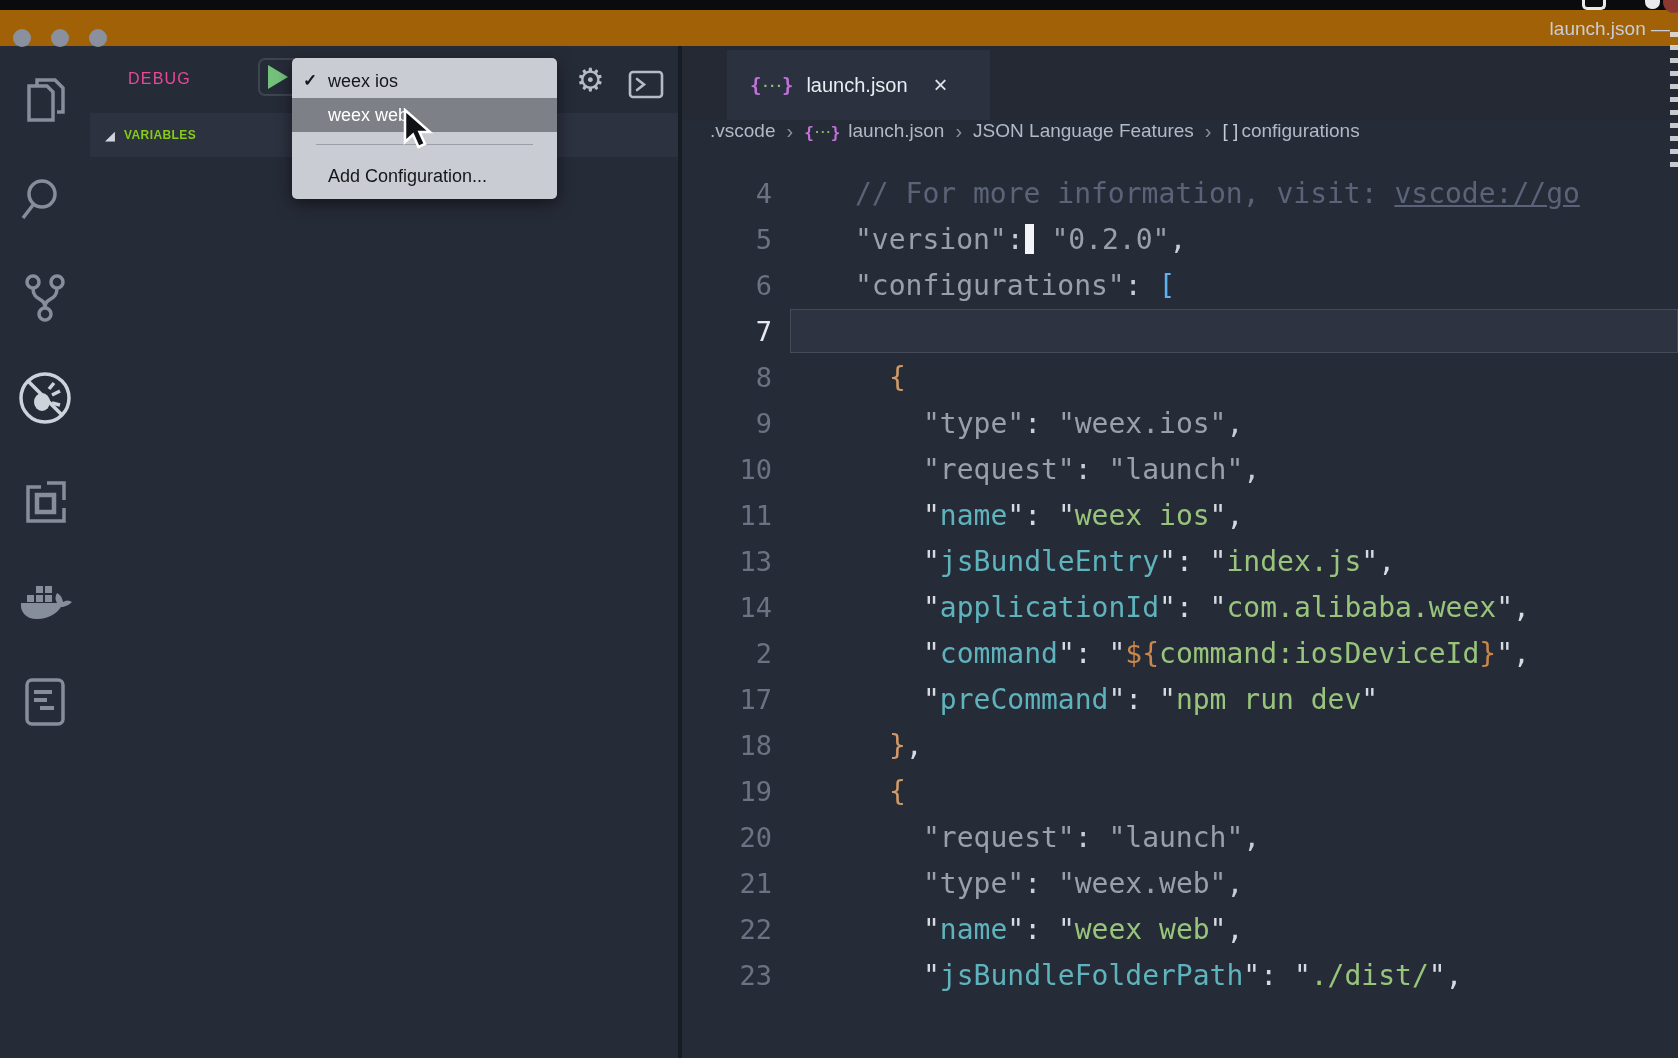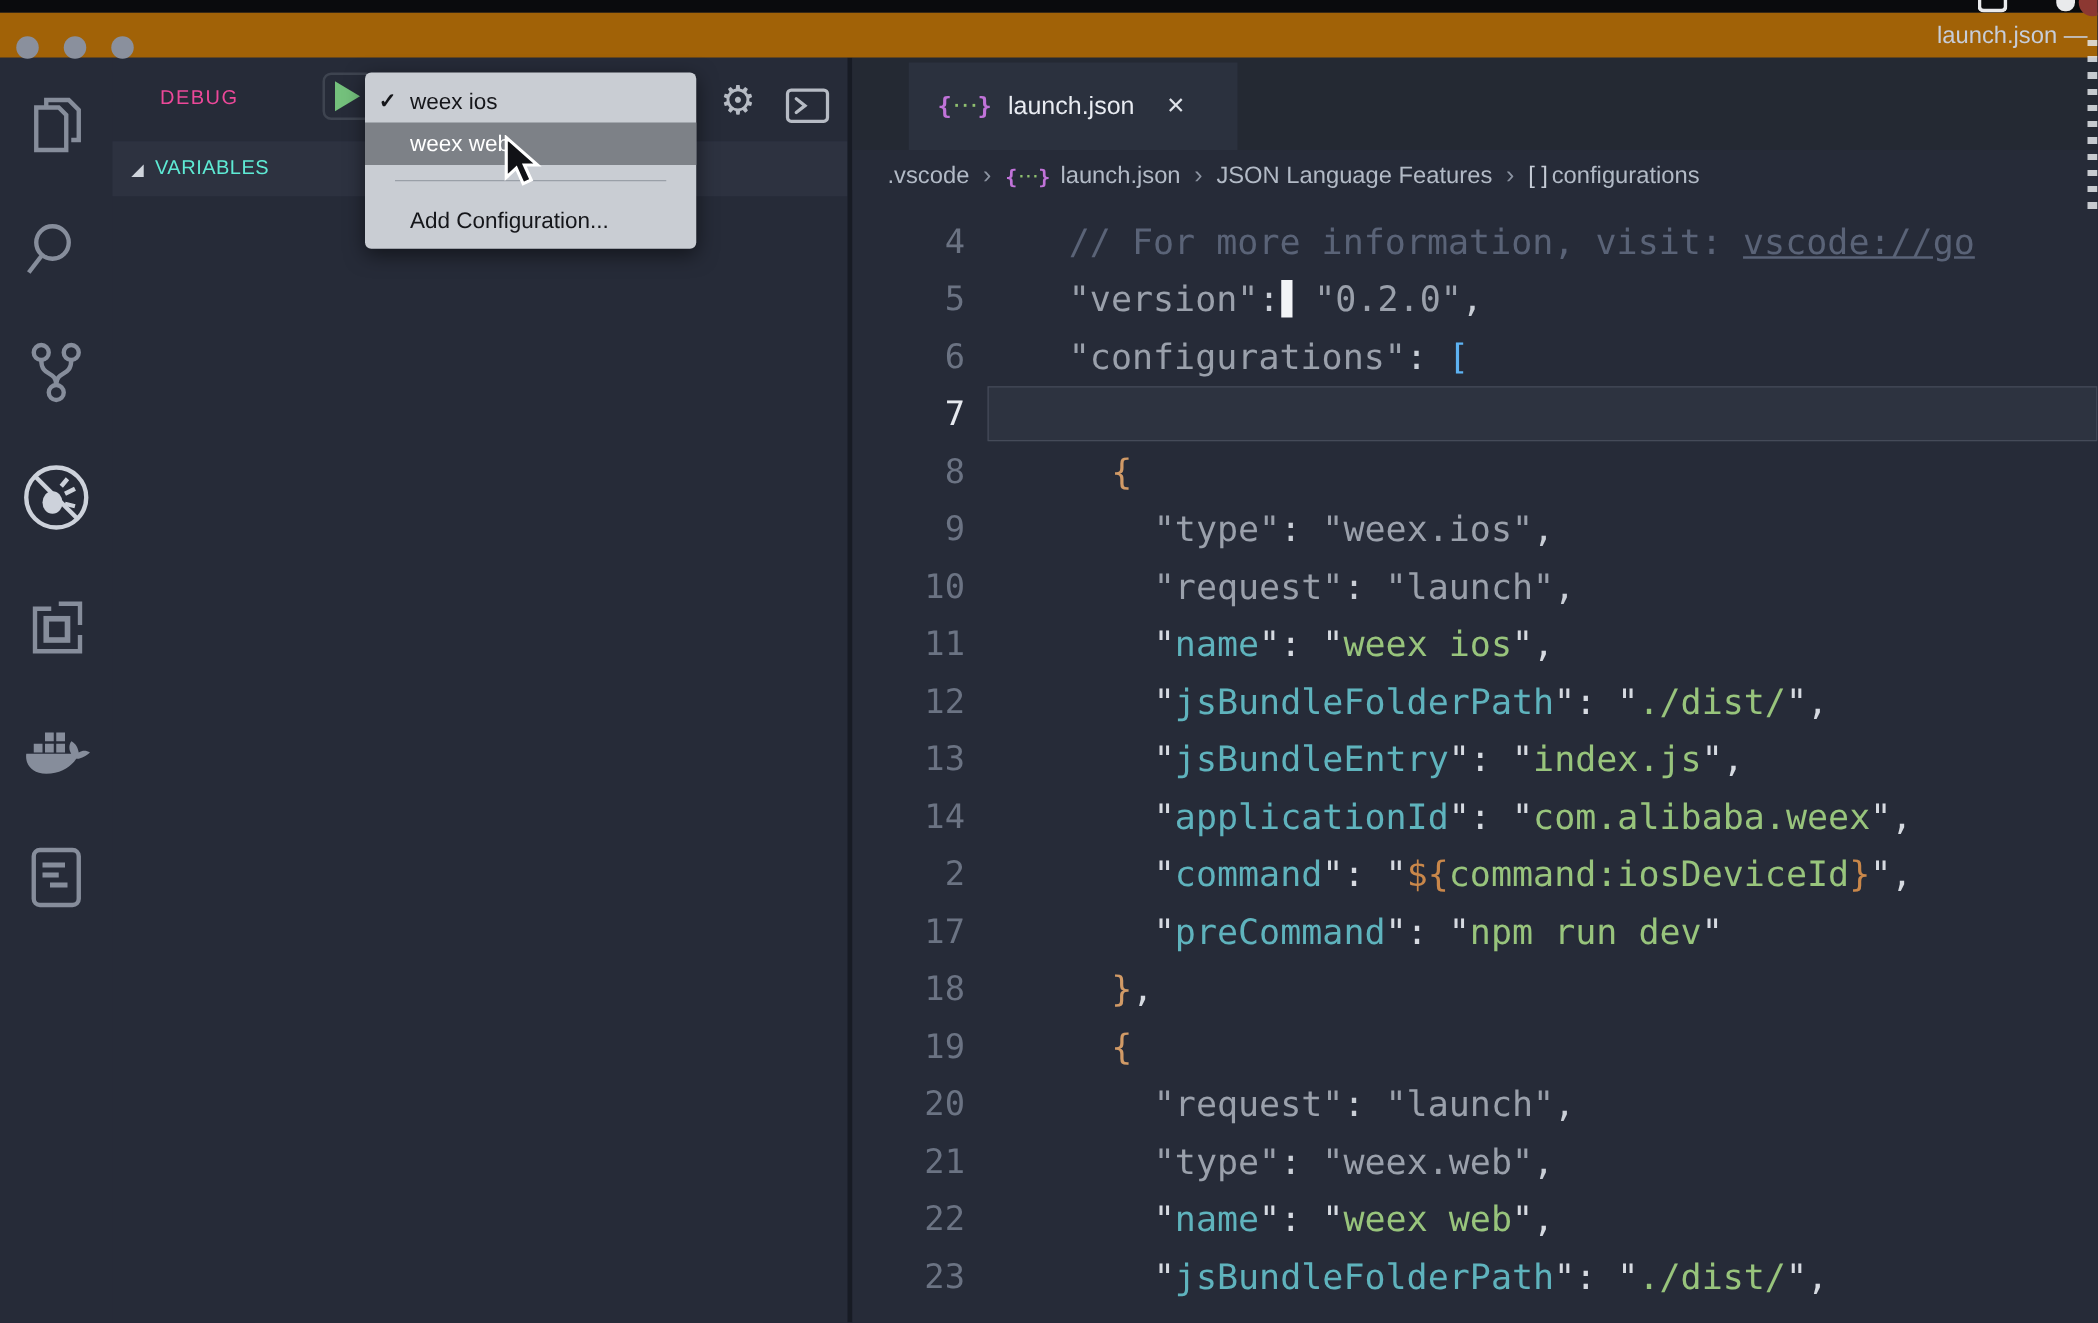--- a/index.html
+++ b/index.html
@@ -39,38 +39,38 @@
   .play-btn { position:absolute; left:168px; top:12px; width:42px; height:38px; border:2px solid #3e4450;
               border-radius:7px; display:flex; align-items:center; }
   .play-tri { width:0; height:0; border-left:20px solid #74c17c; border-top:12px solid transparent;
               border-bottom:12px solid transparent; margin-left:8px; }
   .gear { position:absolute; left:486px; top:18px; font-size:32px; color:#b6bbc4; line-height:32px; }
   .console-btn { position:absolute; left:538px; top:24px; }
   .console-btn svg { stroke:#b6bbc4; fill:none; stroke-width:2.6; }
   .variables-row { position:absolute; left:0; top:67px; width:588px; height:44px; background:#2d3240;
                    display:flex; align-items:center; }
   .var-tri { color:#cfd4dc; font-size:13px; margin:0 9px 0 15px; }
-  .var-label { color:#5eead4; font-size:16px; font-weight:normal; letter-spacing:.4px; }
+  .var-label { color:#84cc16; font-size:12px; font-weight:bold; letter-spacing:.4px; }
 
   
   .v-divider { position:absolute; left:678px; top:46px; width:4px; height:1012px; background:#171b24; }
 
   
   .editor { position:absolute; left:682px; top:46px; width:996px; height:1012px; background:#262b38; }
   .tabstrip { position:absolute; left:0; top:0; width:996px; height:74px; background:#242933; }
   .tab { position:absolute; left:45px; top:4px; width:263px; height:70px; background:#2b313e;
          display:flex; align-items:center; }
   .json-icon { font-family:"DejaVu Sans Mono", monospace; font-weight:bold; white-space:nowrap; margin-left:23px; }
   .json-icon .jb { color:#c173d9; font-size:19px; }
   .json-icon .jd { color:#8fbf6f; font-size:13px; letter-spacing:-1px; position:relative; top:-2px; }
   .tab-label { color:#e9ecf2; font-size:20px; margin-left:13px; }
   .tab-close { color:#dfe3ea; font-size:24px; margin-left:26px; line-height:20px; }
 
   .breadcrumbs { position:absolute; left:0; top:74px; width:996px; height:32px; background:#262b38;
-                 display:flex; align-items:flex-end; padding-left:28px; font-size:19px; color:#b2bac6; white-space:nowrap; }
+                 display:flex; align-items:flex-start; padding-left:28px; font-size:19px; color:#b2bac6; white-space:nowrap; }
   .bc-sep { color:#8b93a1; font-size:20px; margin:0 11px; }
   .bc-json { margin-right:8px; }
   .bc-json .jb { font-size:16px; }
   .bc-json .jd { font-size:11px; }
   .bc-brackets { color:#c5cbd5; margin-right:3px; }
 
   .code { position:absolute; left:0; top:106px; width:996px; height:906px; padding-top:18px;
           font-family:"DejaVu Sans Mono", monospace; font-size:28px; }
   .row { position:relative; height:46px; display:flex; align-items:center; white-space:pre; }
   .ln { width:90px; flex:none; text-align:right; color:#6b7383; font-size:27px; }
@@ -209,21 +209,20 @@
     </div>
   <div class="code" id="code">
       <div class="row"><span class="ln">4</span><span class="ct ind1"><span class="tk-cm">// For more information, visit: </span><span class="tk-cm tk-lk">vscode://go</span></span></div>
       <div class="row"><span class="ln">5</span><span class="ct ind1"><span class="tk-gr">"version"</span><span class="tk-pg">:</span><span class="cursor-block"></span><span class="tk-gr"> "0.2.0"</span><span class="tk-pg">,</span></span></div>
       <div class="row"><span class="ln">6</span><span class="ct ind1"><span class="tk-gr">"configurations"</span><span class="tk-pg">: </span><span class="tk-arr">[</span></span></div>
       <div class="row current"><span class="ln">7</span><span class="ct ind1"></span></div>
       <div class="row"><span class="ln">8</span><span class="ct ind2"><span class="tk-br">{</span></span></div>
       <div class="row"><span class="ln">9</span><span class="ct ind3"><span class="tk-gr">"type"</span><span class="tk-pg">: </span><span class="tk-gr">"weex.ios"</span><span class="tk-pg">,</span></span></div>
       <div class="row"><span class="ln">10</span><span class="ct ind3"><span class="tk-gr">"request"</span><span class="tk-pg">: </span><span class="tk-gr">"launch"</span><span class="tk-pg">,</span></span></div>
       <div class="row"><span class="ln">11</span><span class="ct ind3"><span class="tk-pw">"</span><span class="tk-key">name</span><span class="tk-pw">"</span><span class="tk-pw">: </span><span class="tk-pw">"</span><span class="tk-str">weex ios</span><span class="tk-pw">"</span><span class="tk-pw">,</span></span></div>
-      <div class="row"><span class="ln">12</span><span class="ct ind3"><span class="tk-pw">"</span><span class="tk-key">jsBundleFolderPath</span><span class="tk-pw">"</span><span class="tk-pw">: </span><span class="tk-pw">"</span><span class="tk-str">./dist/</span><span class="tk-pw">"</span><span class="tk-pw">,</span></span></div>
       <div class="row"><span class="ln">13</span><span class="ct ind3"><span class="tk-pw">"</span><span class="tk-key">jsBundleEntry</span><span class="tk-pw">"</span><span class="tk-pw">: </span><span class="tk-pw">"</span><span class="tk-str">index.js</span><span class="tk-pw">"</span><span class="tk-pw">,</span></span></div>
       <div class="row"><span class="ln">14</span><span class="ct ind3"><span class="tk-pw">"</span><span class="tk-key">applicationId</span><span class="tk-pw">"</span><span class="tk-pw">: </span><span class="tk-pw">"</span><span class="tk-str">com.alibaba.weex</span><span class="tk-pw">"</span><span class="tk-pw">,</span></span></div>
       <div class="row"><span class="ln">2</span><span class="ct ind3"><span class="tk-pw">"</span><span class="tk-key">command</span><span class="tk-pw">"</span><span class="tk-pw">: </span><span class="tk-pw">"</span><span class="tk-dl">${</span><span class="tk-str">command:iosDeviceId</span><span class="tk-dl">}</span><span class="tk-pw">"</span><span class="tk-pw">,</span></span></div>
       <div class="row"><span class="ln">17</span><span class="ct ind3"><span class="tk-pw">"</span><span class="tk-key">preCommand</span><span class="tk-pw">"</span><span class="tk-pw">: </span><span class="tk-pw">"</span><span class="tk-str">npm run dev</span><span class="tk-pw">"</span></span></div>
       <div class="row"><span class="ln">18</span><span class="ct ind2"><span class="tk-br">}</span><span class="tk-pw">,</span></span></div>
       <div class="row"><span class="ln">19</span><span class="ct ind2"><span class="tk-br">{</span></span></div>
       <div class="row"><span class="ln">20</span><span class="ct ind3"><span class="tk-gr">"request"</span><span class="tk-pg">: </span><span class="tk-gr">"launch"</span><span class="tk-pg">,</span></span></div>
       <div class="row"><span class="ln">21</span><span class="ct ind3"><span class="tk-gr">"type"</span><span class="tk-pg">: </span><span class="tk-gr">"weex.web"</span><span class="tk-pg">,</span></span></div>
       <div class="row"><span class="ln">22</span><span class="ct ind3"><span class="tk-pw">"</span><span class="tk-key">name</span><span class="tk-pw">"</span><span class="tk-pw">: </span><span class="tk-pw">"</span><span class="tk-str">weex web</span><span class="tk-pw">"</span><span class="tk-pw">,</span></span></div>
       <div class="row"><span class="ln">23</span><span class="ct ind3"><span class="tk-pw">"</span><span class="tk-key">jsBundleFolderPath</span><span class="tk-pw">"</span><span class="tk-pw">: </span><span class="tk-pw">"</span><span class="tk-str">./dist/</span><span class="tk-pw">"</span><span class="tk-pw">,</span></span></div>

